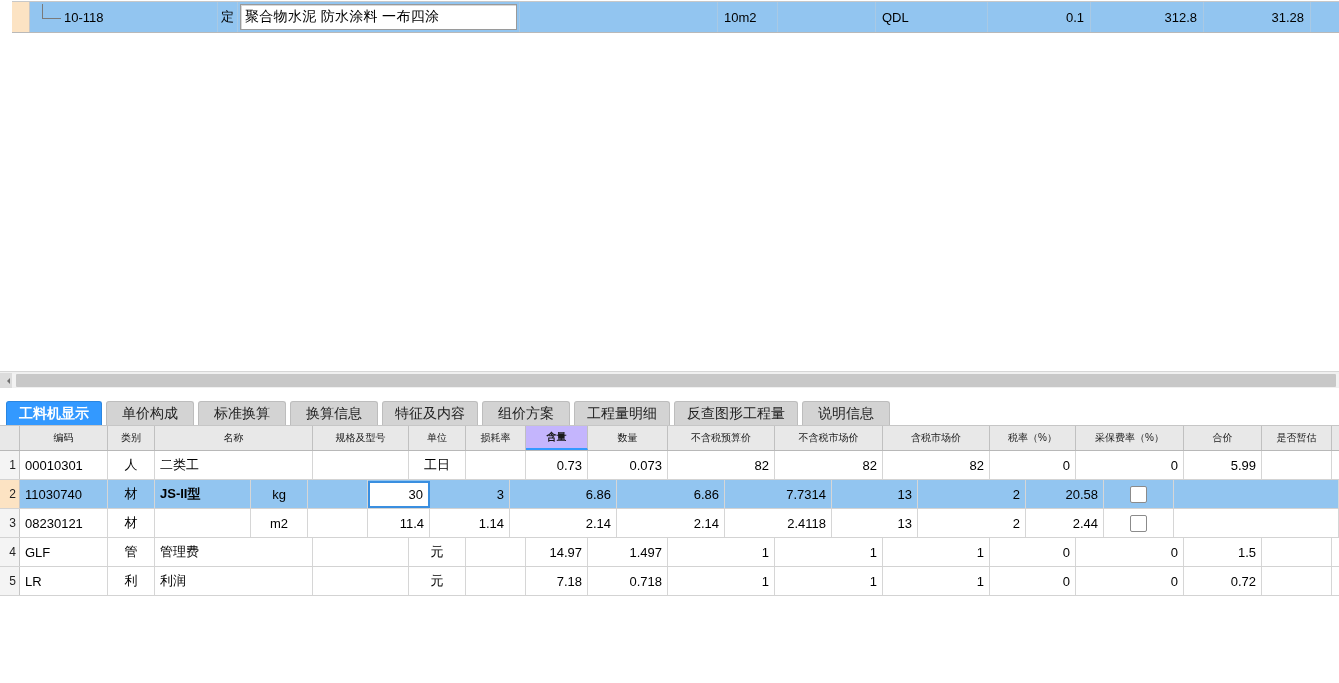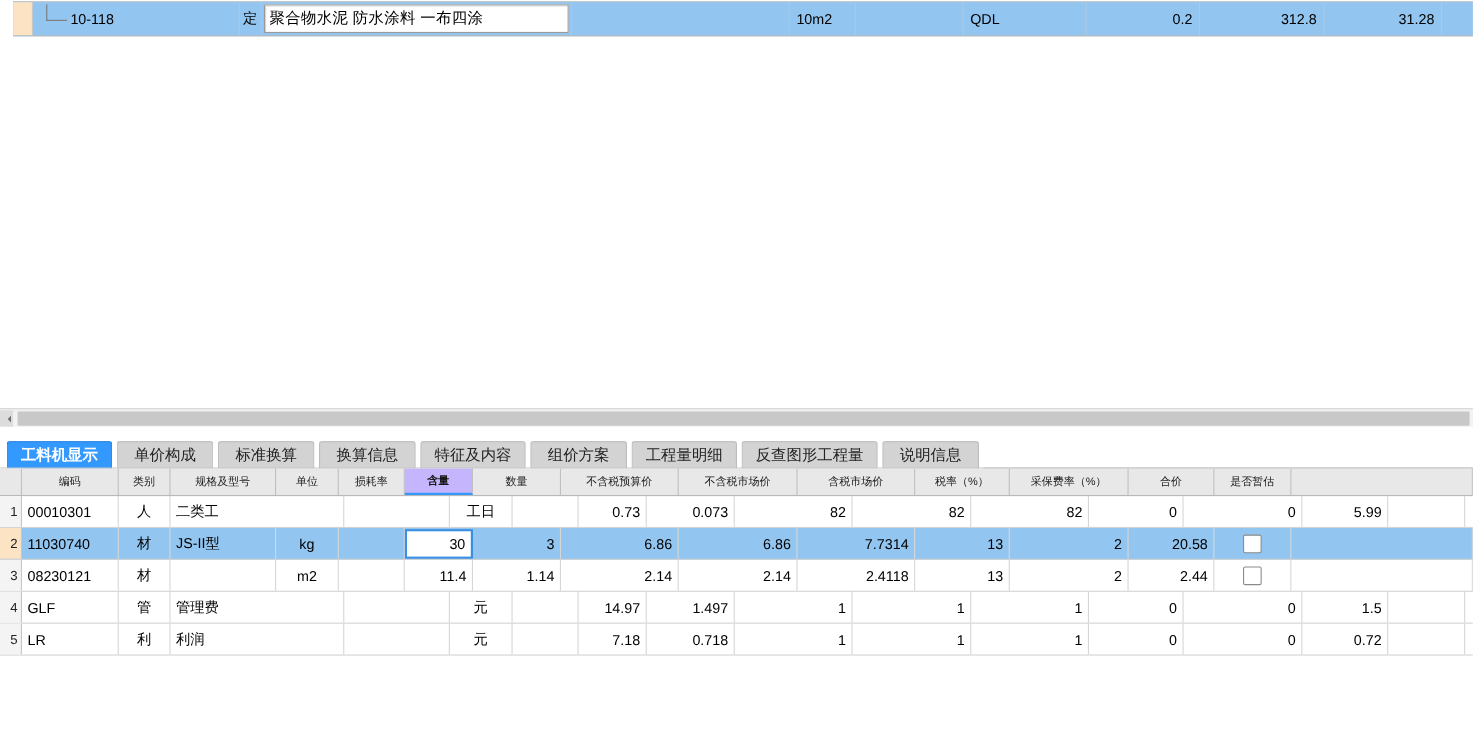--- a/index.html
+++ b/index.html
@@ -276,21 +276,21 @@
     </div>
     <div class="top-cell" style="width:198px"></div>
     <div class="top-cell" style="width:60px">
       <span>10m2</span>
     </div>
     <div class="top-cell" style="width:98px"></div>
     <div class="top-cell" style="width:112px">
       <span>QDL</span>
     </div>
     <div class="top-cell num" style="width:103px">
-      <span>0.2</span>
+      <span>0.1</span>
     </div>
     <div class="top-cell num" style="width:113px">
       <span>312.8</span>
     </div>
     <div class="top-cell num" style="width:107px">
       <span>31.28</span>
     </div>
     <div class="top-cell" style="flex:1 1 auto"></div>
   </div>
 </div>
@@ -339,20 +339,23 @@
 
   <div class="grid" id="grid">
       <div class="grid-row header">
         <div class="cell gutter"></div>
         <div class="cell" style="width: 88px; min-width: 88px;">
           <span>编码</span>
         </div>
         <div class="cell" style="width: 47px; min-width: 47px;">
           <span>类别</span>
         </div>
+        <div class="cell" style="width: 158px; min-width: 158px;">
+          <span>名称</span>
+        </div>
         <div class="cell" style="width: 96px; min-width: 96px;">
           <span>规格及型号</span>
         </div>
         <div class="cell" style="width: 57px; min-width: 57px;">
           <span>单位</span>
         </div>
         <div class="cell" style="width: 60px; min-width: 60px;">
           <span>损耗率</span>
         </div>
         <div class="cell hl-header" style="width: 62px; min-width: 62px;">
@@ -436,21 +439,21 @@
       <div class="grid-row selected">
         <div class="cell gutter">
           <span>2</span>
         </div>
         <div class="cell" style="width: 88px; min-width: 88px;">
           <span>11030740</span>
         </div>
         <div class="cell ctr" style="width: 47px; min-width: 47px;">
           <span>材</span>
         </div>
-        <div class="cell" style="width: 96px; min-width: 96px;">
+        <div class="cell" style="width: 96px; min-width: 96px; font-weight: bold;">
           <span>JS-II型</span>
         </div>
         <div class="cell ctr" style="width: 57px; min-width: 57px;">
           <span>kg</span>
         </div>
         <div class="cell num" style="width: 60px; min-width: 60px;">
           <span></span>
         </div>
         <div class="cell num editing" style="width: 62px; min-width: 62px;">
           <span>30</span>

